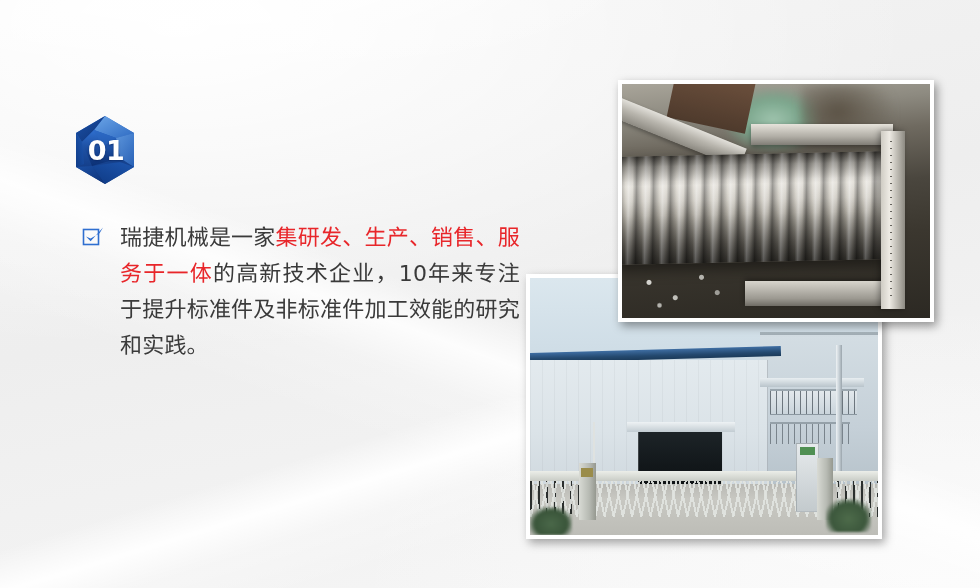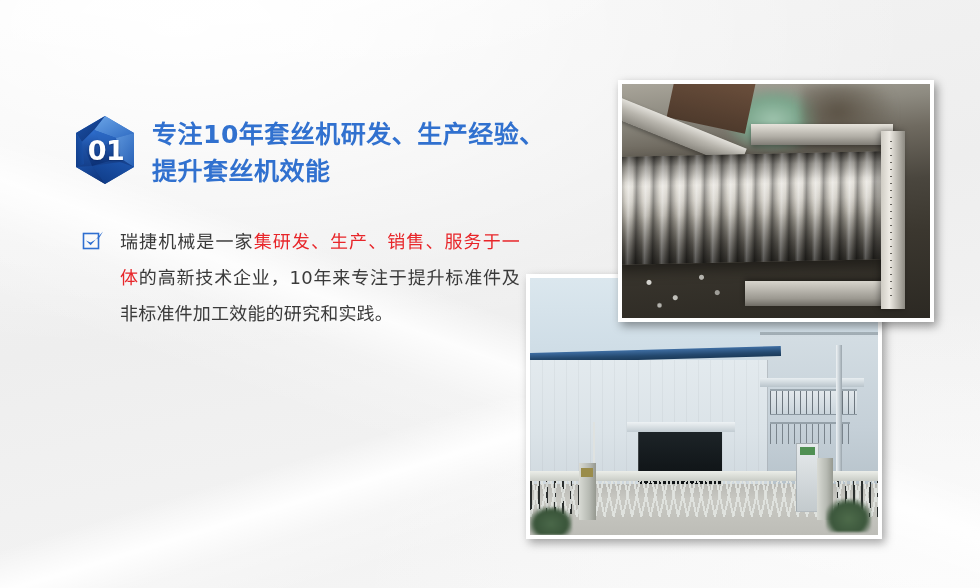--- a/index.html
+++ b/index.html
@@ -113,21 +113,21 @@
   .check-icon {
     flex: 0 0 auto;
     width: 22px;
     height: 22px;
     margin-top: 5px;
     margin-right: 16px;
   }
   .check-icon svg { display: block; overflow: visible; }
 
   .bullet-text {
-    font-size: 18px;
+    font-size: 22px;
     line-height: 36px;
     color: #3a3a3a;
     letter-spacing: 0.2px;
     text-align: justify;
     width: 400px;
     font-family: "DejaVu Sans", "Liberation Sans", sans-serif;
   }
   .bullet-text .hl { color: #e8262a; }
 
   
@@ -463,24 +463,20 @@
           <polygon points="62,19 62,53 48,44 44,24" fill="url(#gfb)" opacity="0.75"></polygon>
           <polygon points="4,19 10,28 12,50 4,53" fill="url(#gfc)" opacity="0.9"></polygon>
           <polygon points="33,70 62,53 48,48 20,52" fill="url(#gfc)" opacity="0.85"></polygon>
           <polygon points="4,53 20,52 33,70" fill="url(#gfa)" opacity="0.9"></polygon>
           <polygon points="22,16 44,24 48,44 20,52 10,28" fill="url(#gfd)"></polygon>
           <polygon points="22,16 44,24 30,33" fill="#2a66c0" opacity="0.55"></polygon>
         </svg>
         <div class="badge-num">01</div>
       </div>
 
-      <div class="heading">
-        <span class="h-line">专注10年套丝机研发、生产经验、</span>
-        <span class="h-line">提升套丝机效能</span>
-      </div>
     </div>
 
     <div class="bullets">
 
       <div class="bullet">
         <span class="check-icon">
           <svg width="22" height="22" viewBox="0 0 22 22">
             <rect x="1.5" y="4.5" width="15" height="15" fill="none" stroke="#2f6fd0" stroke-width="1.6"></rect>
             <path d="M4 11.6 L8.6 16.2 L21 2.6 L17.6 8.2 L8.6 13.4 Z" fill="#2f6fd0"></path>
           </svg>

